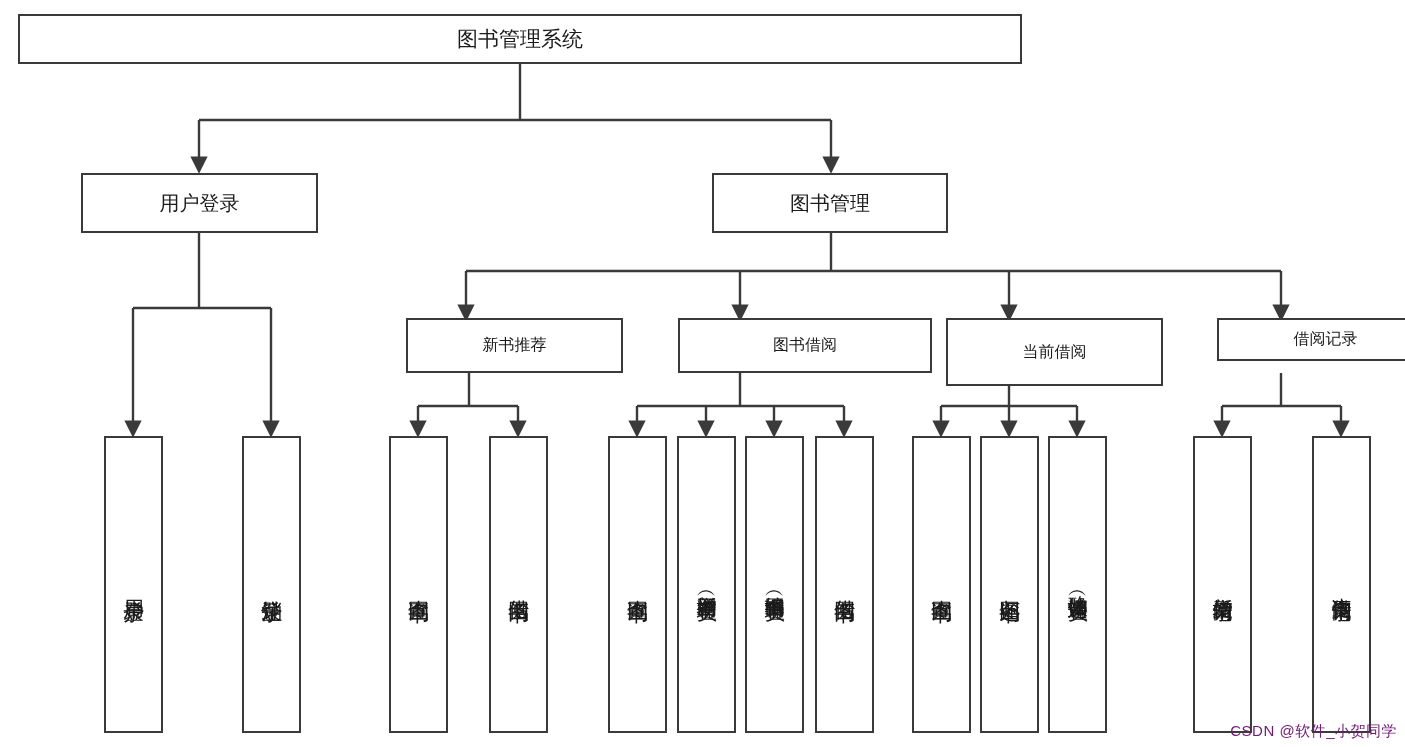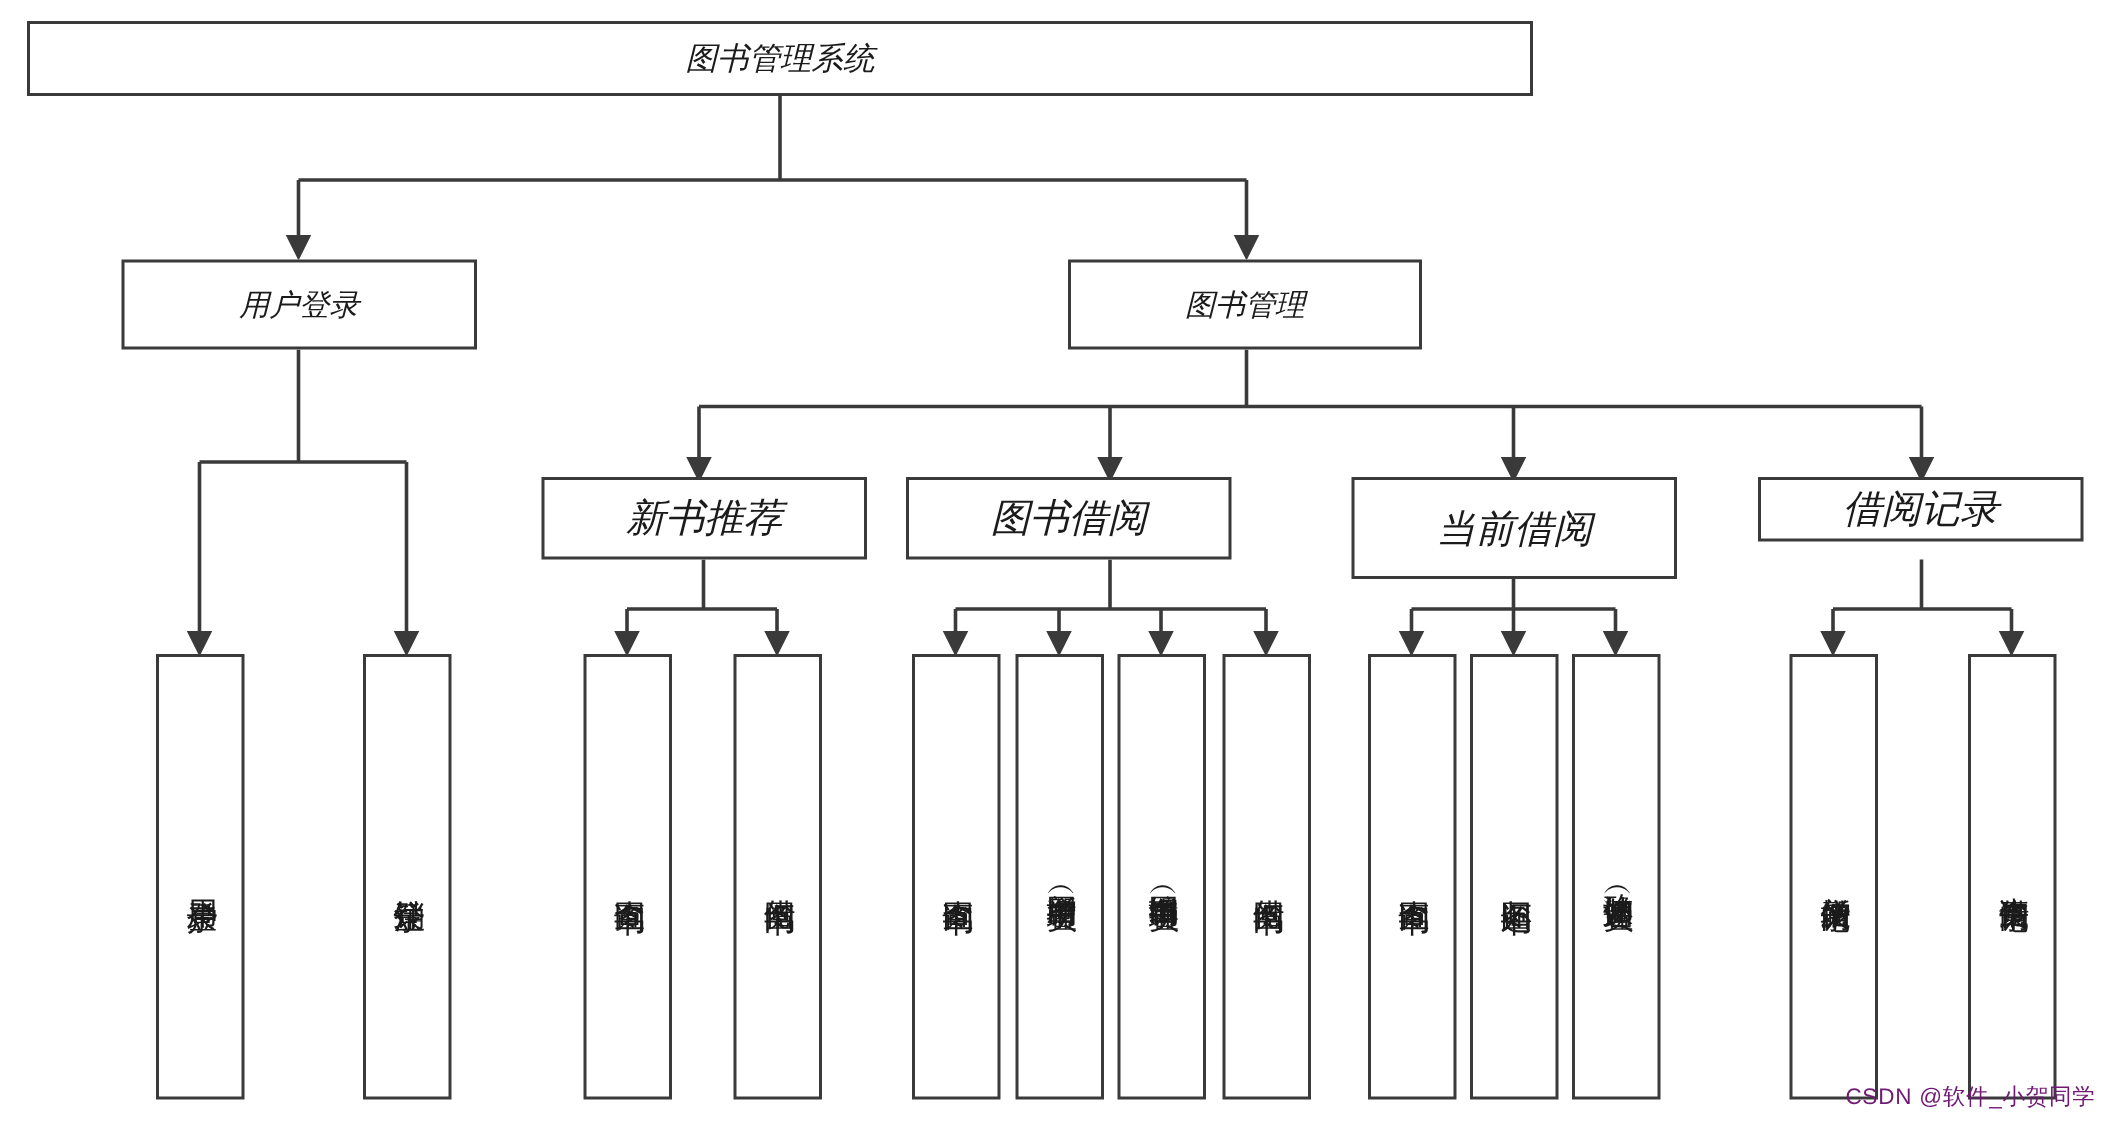--- a/index.html
+++ b/index.html
@@ -15,25 +15,24 @@
   .node{
     position:absolute;
     box-sizing:border-box;
     border:2px solid #3a3a3a;
     background:#ffffff;
     color:#1b1b1b;
     display:flex;
     align-items:center;
     justify-content:center;
     text-align:center;
-    font-style:italic;
   }
   .node.root{font-size:21px;}
   .node.lvl1{font-size:20px;}
-  .node.lvl2{font-size:26px;}
+  .node.lvl2{font-size:16px;margin-left:45px;}
 
   .leaf{
     position:absolute;
     box-sizing:border-box;
     border:2px solid #3a3a3a;
     background:#ffffff;
     color:#1b1b1b;
     display:flex;
     align-items:center;
     justify-content:center;
@@ -121,21 +120,21 @@
   <div class="node lvl1" style="left:81px;top:173px;width:237px;height:60px;">
     <span>用户登录</span>
   </div>
   <div class="node lvl1" style="left:712px;top:173px;width:236px;height:60px;">
     <span>图书管理</span>
   </div>
 
   <div class="node lvl2" style="left:361px;top:318px;width:217px;height:55px;">
     <span>新书推荐</span>
   </div>
-  <div class="node lvl2" style="left:604px;top:318px;width:217px;height:55px;align-items:center;">
+  <div class="node lvl2" style="left:633px;top:318px;width:254px;height:55px;align-items:center;">
     <span>图书借阅</span>
   </div>
   <div class="node lvl2" style="left:901px;top:318px;width:217px;height:68px;">
     <span>当前借阅</span>
   </div>
   <div class="node lvl2" style="left:1172px;top:318px;width:217px;height:43px;">
     <span>借阅记录</span>
   </div>
 
   <div class="leaf" style="left:104px;top:436px;width:59px;height:297px;">

